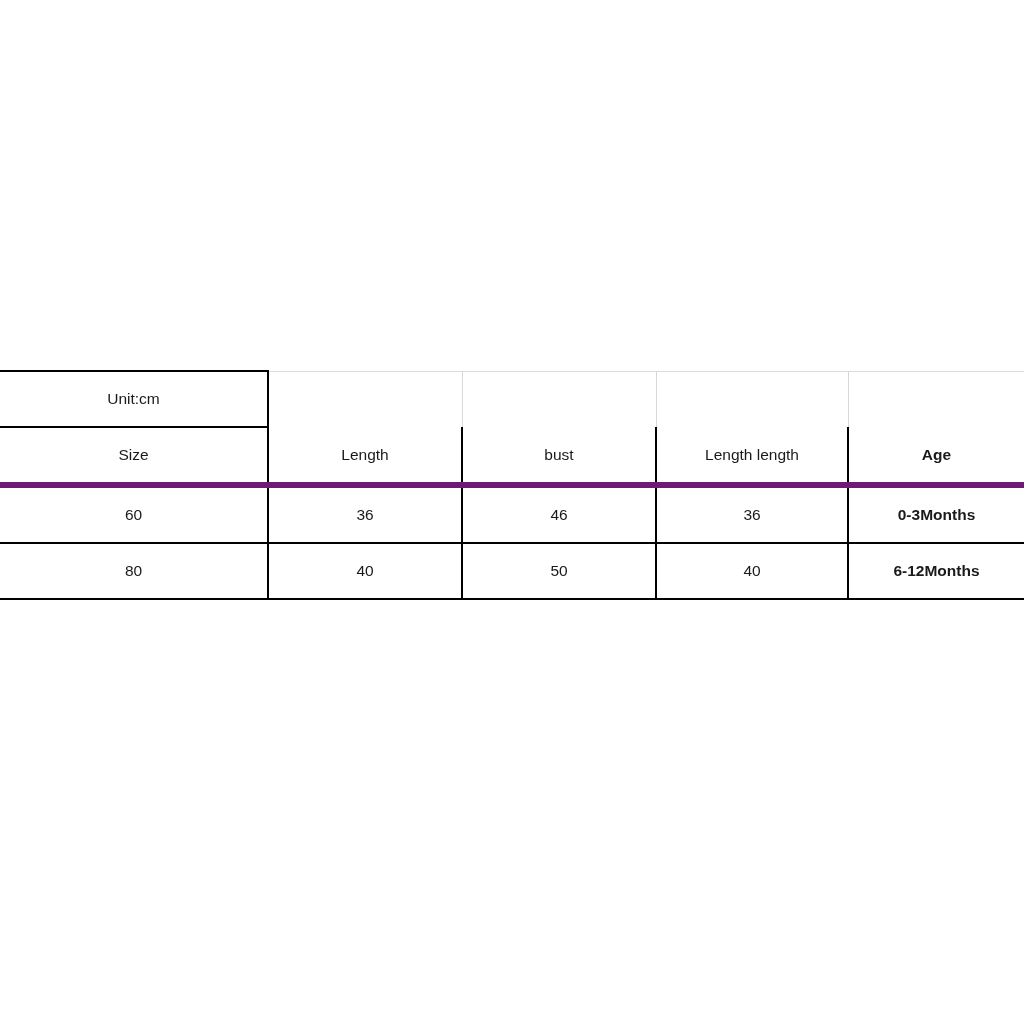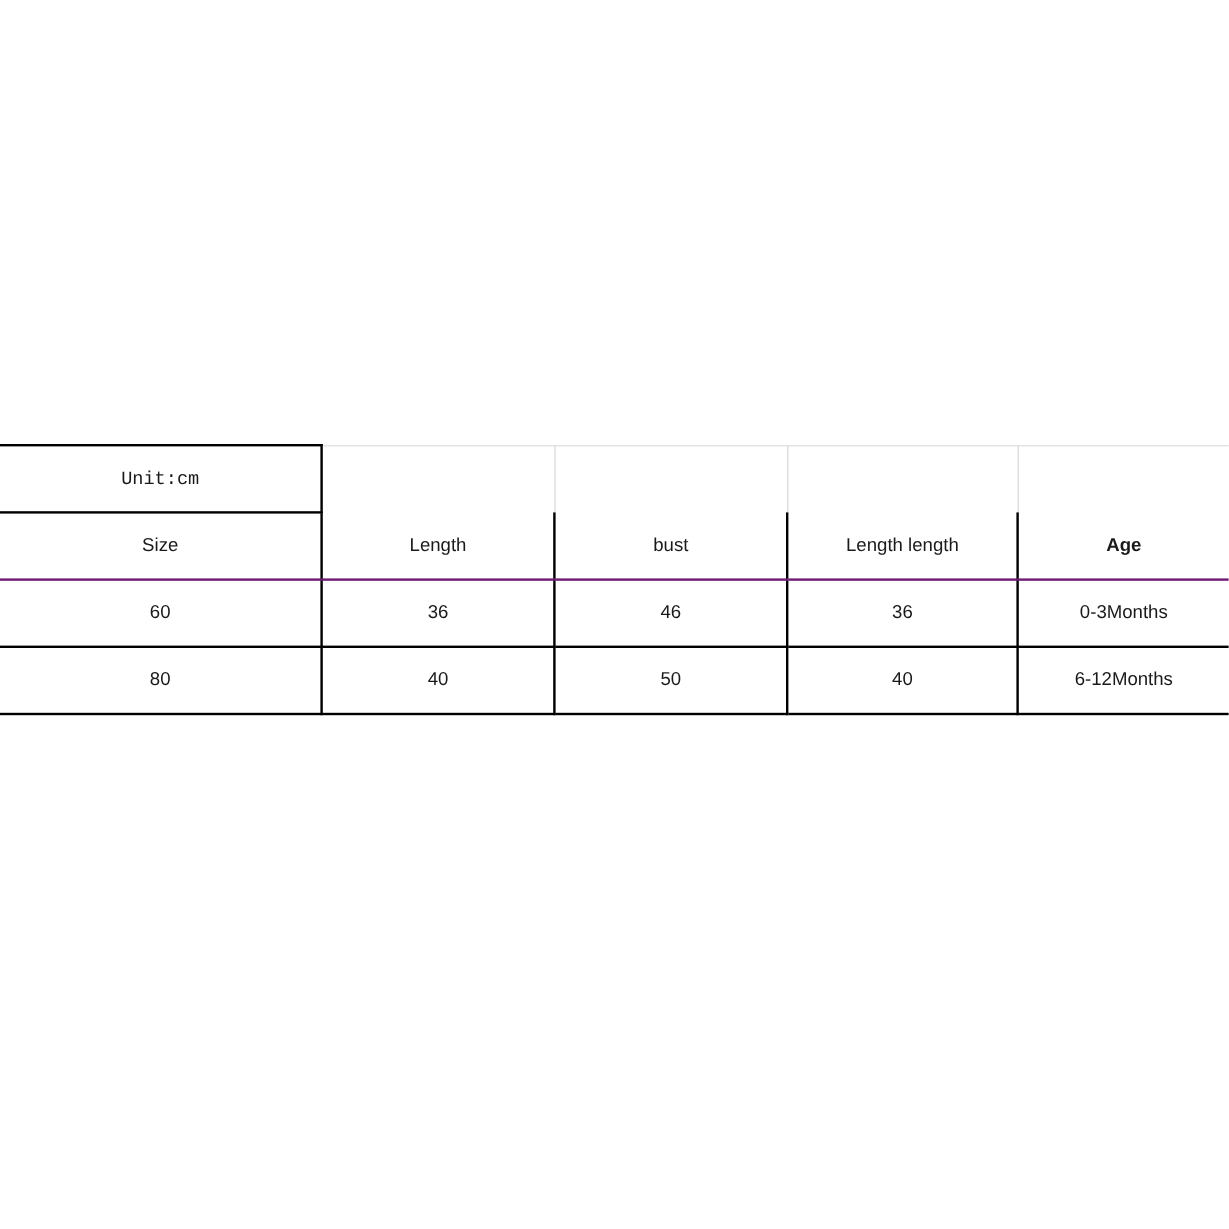--- a/index.html
+++ b/index.html
@@ -44,47 +44,47 @@
   col.c0 { width: 268px; }
   col.c1 { width: 194px; }
   col.c2 { width: 194px; }
   col.c3 { width: 192px; }
   col.c4 { width: 176px; }
   .faint-right { border-right: 1px solid #d8d8d8; }
 
   .row-unit td {
     height: 52px;
     line-height: 52px;
-    font-family: Liberation Mono, monospace;
   }
 
   .cell-unit {
     border-top: 2px solid #000000;
     border-right: 2px solid #000000;
     border-bottom: 2px solid #000000;
   }
   .cell-unit-blank {
     border-top: 1px solid #dcdcdc;
   }
 
   .cell-head {
-    border-bottom: 2px solid #701a75;
+    border-bottom: 6px solid #701a75;
     border-right: 2px solid #000000;
   }
   .cell-head.last {
     border-right: none;
     font-weight: bold;
   }
 
   .cell-body {
     border-bottom: 2px solid #000000;
     border-right: 2px solid #000000;
   }
   .cell-body.last {
     border-right: none;
+    font-weight: bold;
   }
 </style>
 </head>
 <body>
 
 <div id="size-chart">
   <table class="size-table">
     <colgroup>
       <col class="c0">
         <col class="c1">

